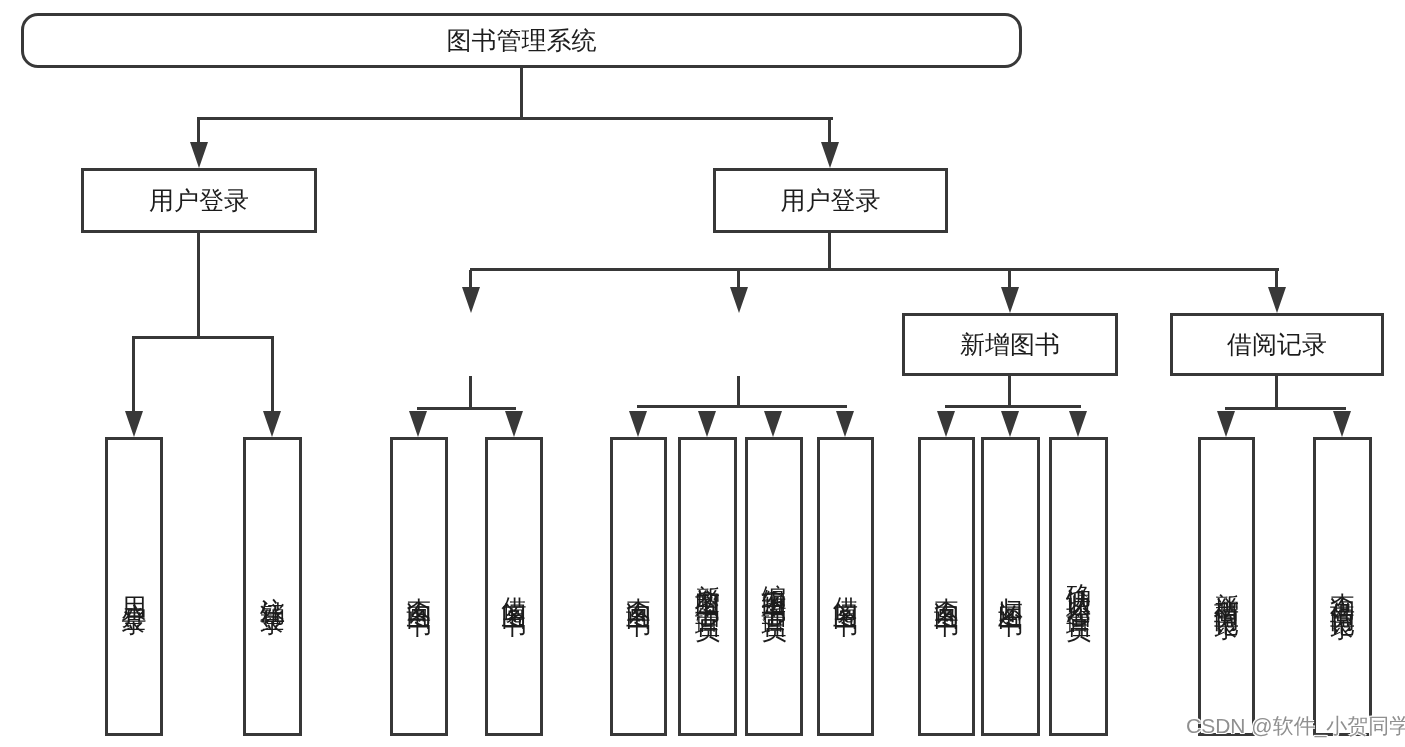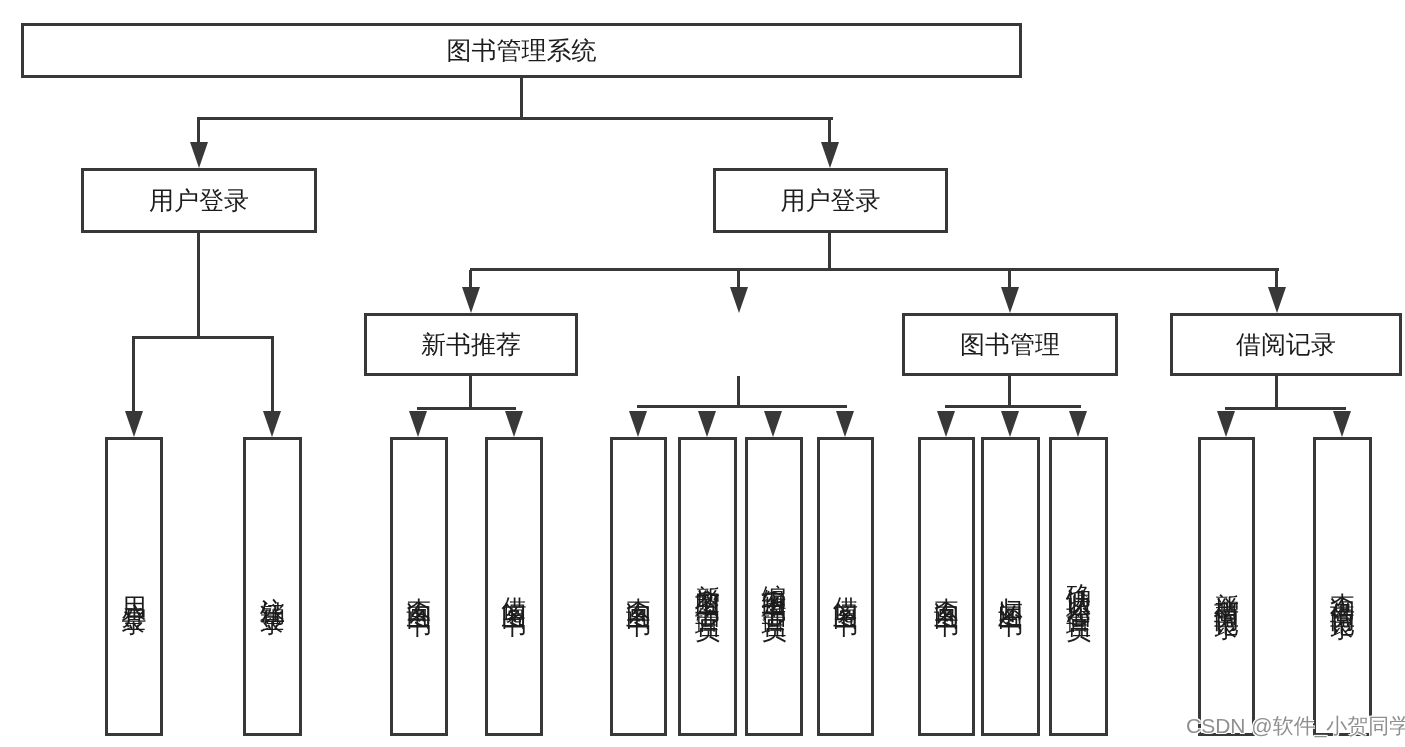--- a/index.html
+++ b/index.html
@@ -100,28 +100,27 @@
   <div class="hline" style="left:945px; top:405px; width:136px;"></div>
   <div class="arrow" style="left:937px; top:411px;"></div>
   <div class="arrow" style="left:1001px; top:411px;"></div>
   <div class="arrow" style="left:1069px; top:411px;"></div>
 
   <div class="vline" style="left:1275px; top:376px; height:31px;"></div>
   <div class="hline" style="left:1225px; top:407px; width:121px;"></div>
   <div class="arrow" style="left:1217px; top:411px;"></div>
   <div class="arrow" style="left:1333px; top:411px;"></div>
 
-  <div class="node" style="left:21px; top:23px; width:1001px; height:55px;">图书管理系统</div>
+  <div class="node" style="left:21px; top:13px; width:1001px; height:55px;border-radius:17px;">图书管理系统</div>
 
   <div class="node" style="left:81px; top:168px; width:236px; height:65px;">用户登录</div>
   <div class="node" style="left:713px; top:168px; width:235px; height:65px;">用户登录</div>
 
-  <div class="node" style="left:364px; top:313px; width:214px; height:63px;">新书推荐</div>
-  <div class="node" style="left:902px; top:313px; width:216px; height:63px;">图书管理</div>
-  <div class="node" style="left:1170px; top:313px; width:232px; height:63px;">借阅记录</div>
+  <div class="node" style="left:902px; top:313px; width:216px; height:63px;">新增图书</div>
+  <div class="node" style="left:1170px; top:313px; width:214px; height:63px;">借阅记录</div>
 
   <div class="node vnode" style="left:105px; top:437px; width:58px; height:299px;">用户登录</div>
   <div class="node vnode" style="left:243px; top:437px; width:59px; height:299px;">注销登录</div>
 
   <div class="node vnode" style="left:390px; top:437px; width:58px; height:299px;">查询图书</div>
   <div class="node vnode" style="left:485px; top:437px; width:58px; height:299px;">借阅图书</div>
 
   <div class="node vnode" style="left:610px; top:437px; width:57px; height:299px;">查询图书</div>
   <div class="node vnode" style="left:678px; top:437px; width:59px; height:299px;">新增图书（管理员）</div>
   <div class="node vnode" style="left:745px; top:437px; width:58px; height:299px;">编辑图书（管理员）</div>

